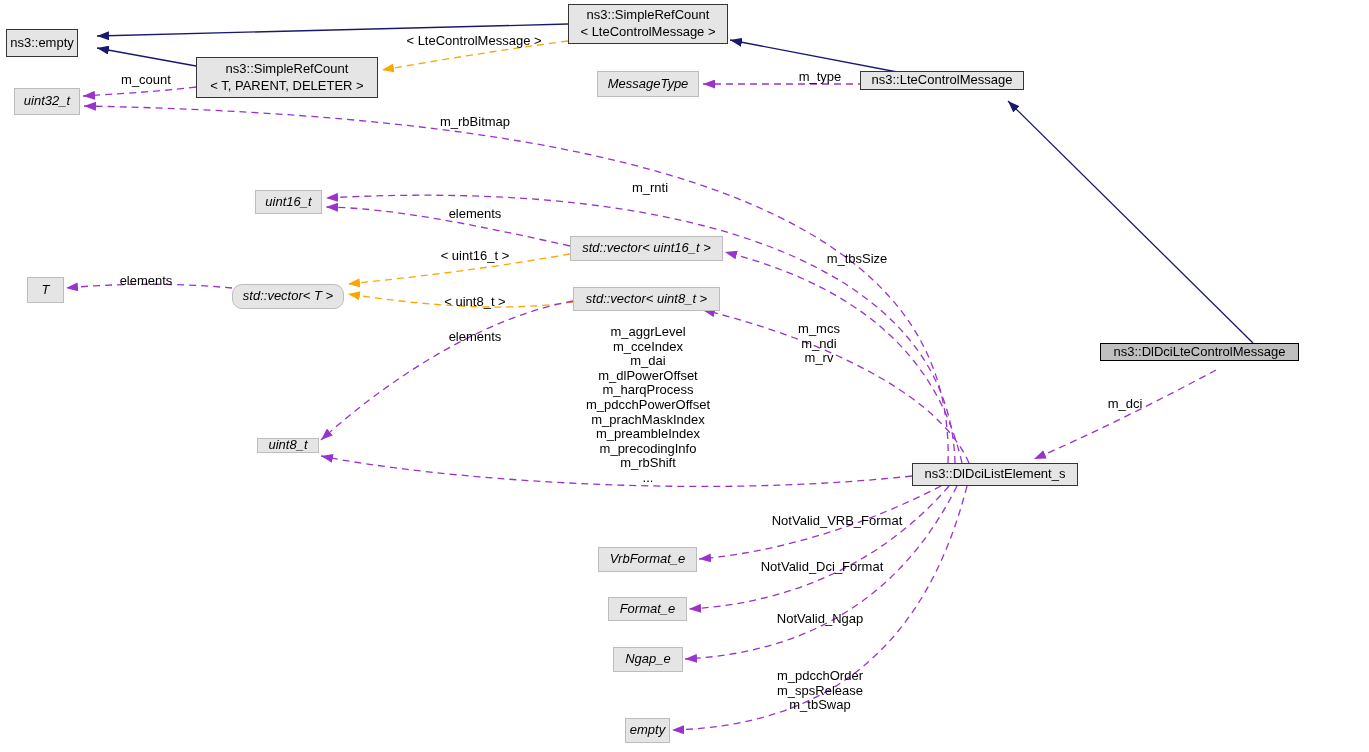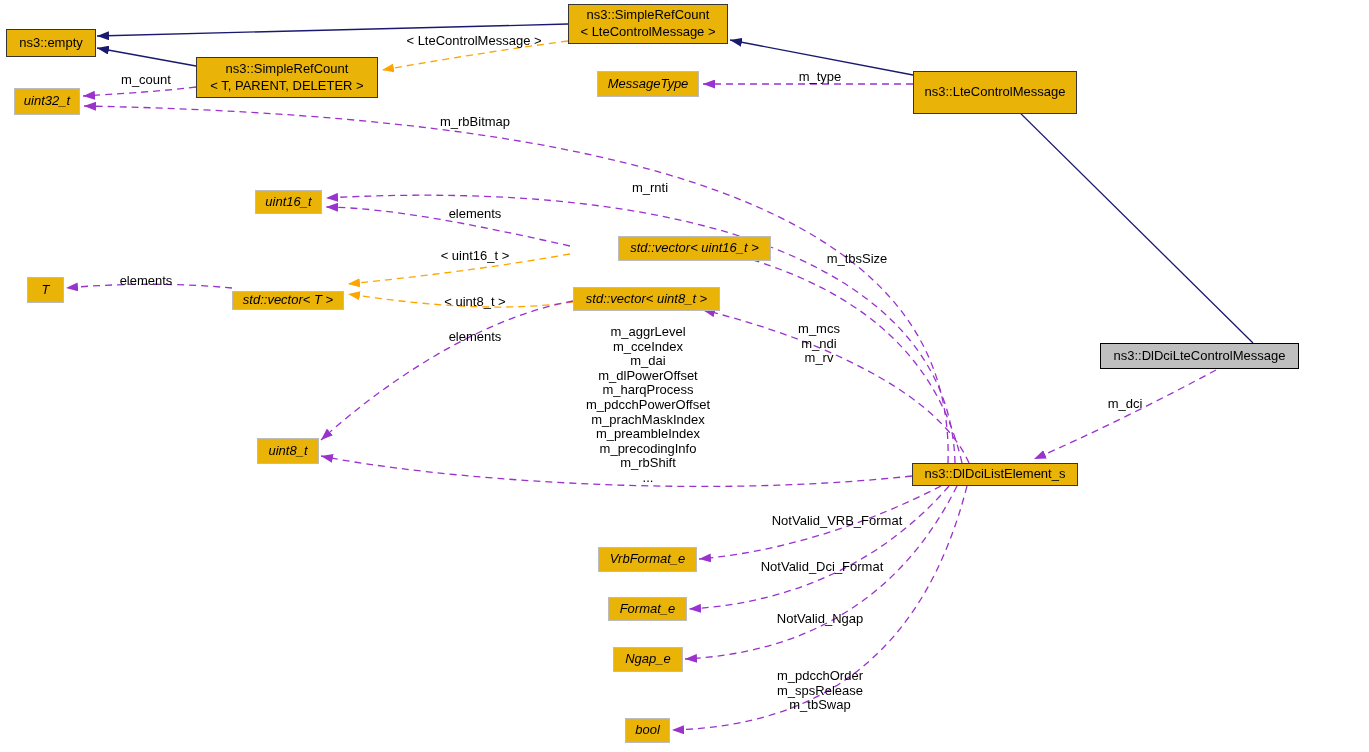--- a/index.html
+++ b/index.html
@@ -13,21 +13,21 @@
   #edge-layer{position:absolute;left:0;top:0;width:1369px;height:752px;}
   .edge{fill:none;stroke-width:1.3px;}
   .edge-inheritance{stroke:var(--c-inherit,#191970);}
   .edge-member{stroke:var(--c-member,#9a32cd);stroke-dasharray:7 5;}
   .edge-template{stroke:var(--c-template,#ffa500);stroke-dasharray:7 5;}
   .node{
     position:absolute;
     display:flex;align-items:center;justify-content:center;
     text-align:center;
     font-size:13px;line-height:1.3;color:#000;
-    background:#eab308;
+    background:#e5e5e5;
     white-space:pre-line;
     box-sizing:border-box;
   }
   .node-class{border:1.5px solid #353535;}
   .node-primitive{border:1px solid #bcbcbc;font-style:italic;}
   .node-highlight{border:1.5px solid #000;background:var(--c-hl,#bfbfbf);}
   .edge-label{
     position:absolute;
     transform:translate(-50%,-50%);
     font-size:13px;line-height:14.6px;color:#000;
@@ -70,40 +70,40 @@
         <path d="M573,301 C480,318 385,382 321,440" class="edge edge-member" marker-end="url(#arrow-member)"></path>
         <path d="M912,476 C690,500 430,478 321,456" class="edge edge-member" marker-end="url(#arrow-member)"></path>
         <path d="M941,486 C875,520 790,551 699,559" class="edge edge-member" marker-end="url(#arrow-member)"></path>
         <path d="M949,486 C885,560 795,603 689,609" class="edge edge-member" marker-end="url(#arrow-member)"></path>
         <path d="M957,486 C900,600 805,653 685,659" class="edge edge-member" marker-end="url(#arrow-member)"></path>
         <path d="M967,486 C925,650 825,726 672,730" class="edge edge-member" marker-end="url(#arrow-member)"></path>
         <path d="M1216,370 C1160,400 1090,435 1034,459" class="edge edge-member" marker-end="url(#arrow-member)"></path>
       </g>
   </svg>
   <div id="node-layer">
-      <div class="node node-class" style="left: 6px; top: 29px; width: 90px; height: 28px;">ns3::empty</div>
+      <div class="node node-class" style="left: 6px; top: 29px; width: 72px; height: 28px;">ns3::empty</div>
       <div class="node node-class" style="left: 196px; top: 57px; width: 182px; height: 41px;">ns3::SimpleRefCount
 &lt; T, PARENT, DELETER &gt;</div>
       <div class="node node-primitive" style="left: 14px; top: 88px; width: 66px; height: 27px; text-align: right;">uint32_t</div>
       <div class="node node-class" style="left: 568px; top: 4px; width: 160px; height: 40px;">ns3::SimpleRefCount
 &lt; LteControlMessage &gt;</div>
       <div class="node node-primitive" style="left: 597px; top: 71px; width: 102px; height: 26px;">MessageType</div>
-      <div class="node node-class" style="left: 913px; top: 71px; width: 164px; height: 43px;">ns3::LteControlMessage</div>
+      <div class="node node-class" style="left: 860px; top: 71px; width: 164px; height: 19px;">ns3::LteControlMessage</div>
       <div class="node node-primitive" style="left: 255px; top: 190px; width: 67px; height: 24px;">uint16_t</div>
       <div class="node node-primitive" style="left: 27px; top: 277px; width: 37px; height: 26px;">T</div>
-      <div class="node node-primitive" style="left: 232px; top: 291px; width: 112px; height: 19px;">std::vector&lt; T &gt;</div>
-      <div class="node node-primitive" style="left: 570px; top: 236px; width: 153px; height: 25px; margin-left: 48px;">std::vector&lt; uint16_t &gt;</div>
+      <div class="node node-primitive" style="left: 232px; top: 284px; width: 112px; height: 25px; border-radius: 10px;">std::vector&lt; T &gt;</div>
+      <div class="node node-primitive" style="left: 570px; top: 236px; width: 153px; height: 25px;">std::vector&lt; uint16_t &gt;</div>
       <div class="node node-primitive" style="left: 573px; top: 287px; width: 147px; height: 24px;">std::vector&lt; uint8_t &gt;</div>
-      <div class="node node-primitive" style="left: 257px; top: 438px; width: 62px; height: 26px;">uint8_t</div>
+      <div class="node node-primitive" style="left: 257px; top: 438px; width: 62px; height: 15px;">uint8_t</div>
       <div class="node node-class" style="left: 912px; top: 463px; width: 166px; height: 23px;">ns3::DlDciListElement_s</div>
-      <div class="node node-highlight" style="left: 1100px; top: 343px; width: 199px; height: 26px;">ns3::DlDciLteControlMessage</div>
+      <div class="node node-highlight" style="left: 1100px; top: 343px; width: 199px; height: 18px;">ns3::DlDciLteControlMessage</div>
       <div class="node node-primitive" style="left: 598px; top: 547px; width: 99px; height: 25px;">VrbFormat_e</div>
       <div class="node node-primitive" style="left: 608px; top: 597px; width: 79px; height: 24px;">Format_e</div>
       <div class="node node-primitive" style="left: 613px; top: 647px; width: 70px; height: 25px;">Ngap_e</div>
-      <div class="node node-primitive" style="left: 625px; top: 718px; width: 45px; height: 25px;">bool</div>
+      <div class="node node-primitive" style="left: 625px; top: 718px; width: 45px; height: 25px;">empty</div>
     </div>
   <div id="label-layer">
       <div class="edge-label" style="left: 474px; top: 41px;">&lt; LteControlMessage &gt;</div>
       <div class="edge-label" style="left: 475px; top: 256px;">&lt; uint16_t &gt;</div>
       <div class="edge-label" style="left: 475px; top: 302px;">&lt; uint8_t &gt;</div>
       <div class="edge-label" style="left: 146px; top: 80px;">m_count</div>
       <div class="edge-label" style="left: 475px; top: 122px;">m_rbBitmap</div>
       <div class="edge-label" style="left: 820px; top: 77px;">m_type</div>
       <div class="edge-label" style="left: 650px; top: 188px;">m_rnti</div>
       <div class="edge-label" style="left: 475px; top: 214px;">elements</div>

